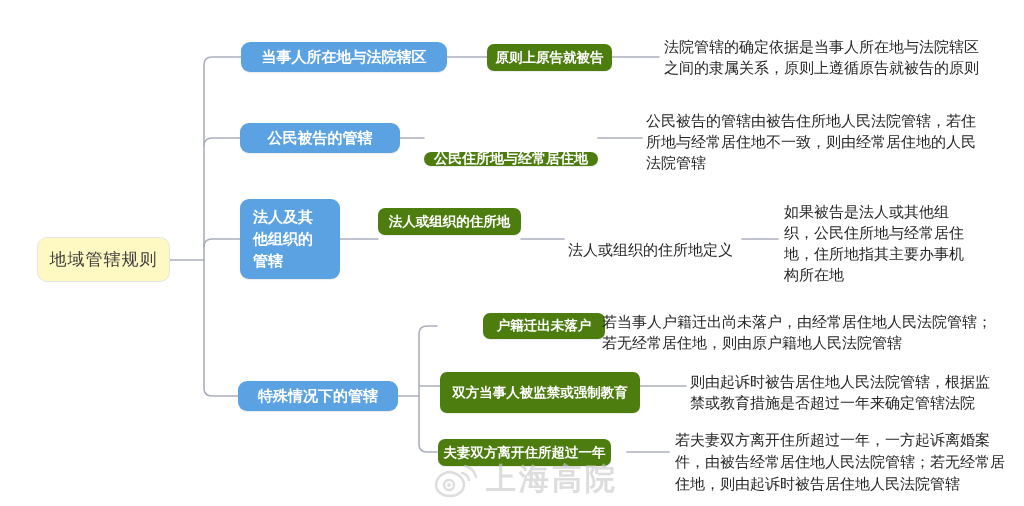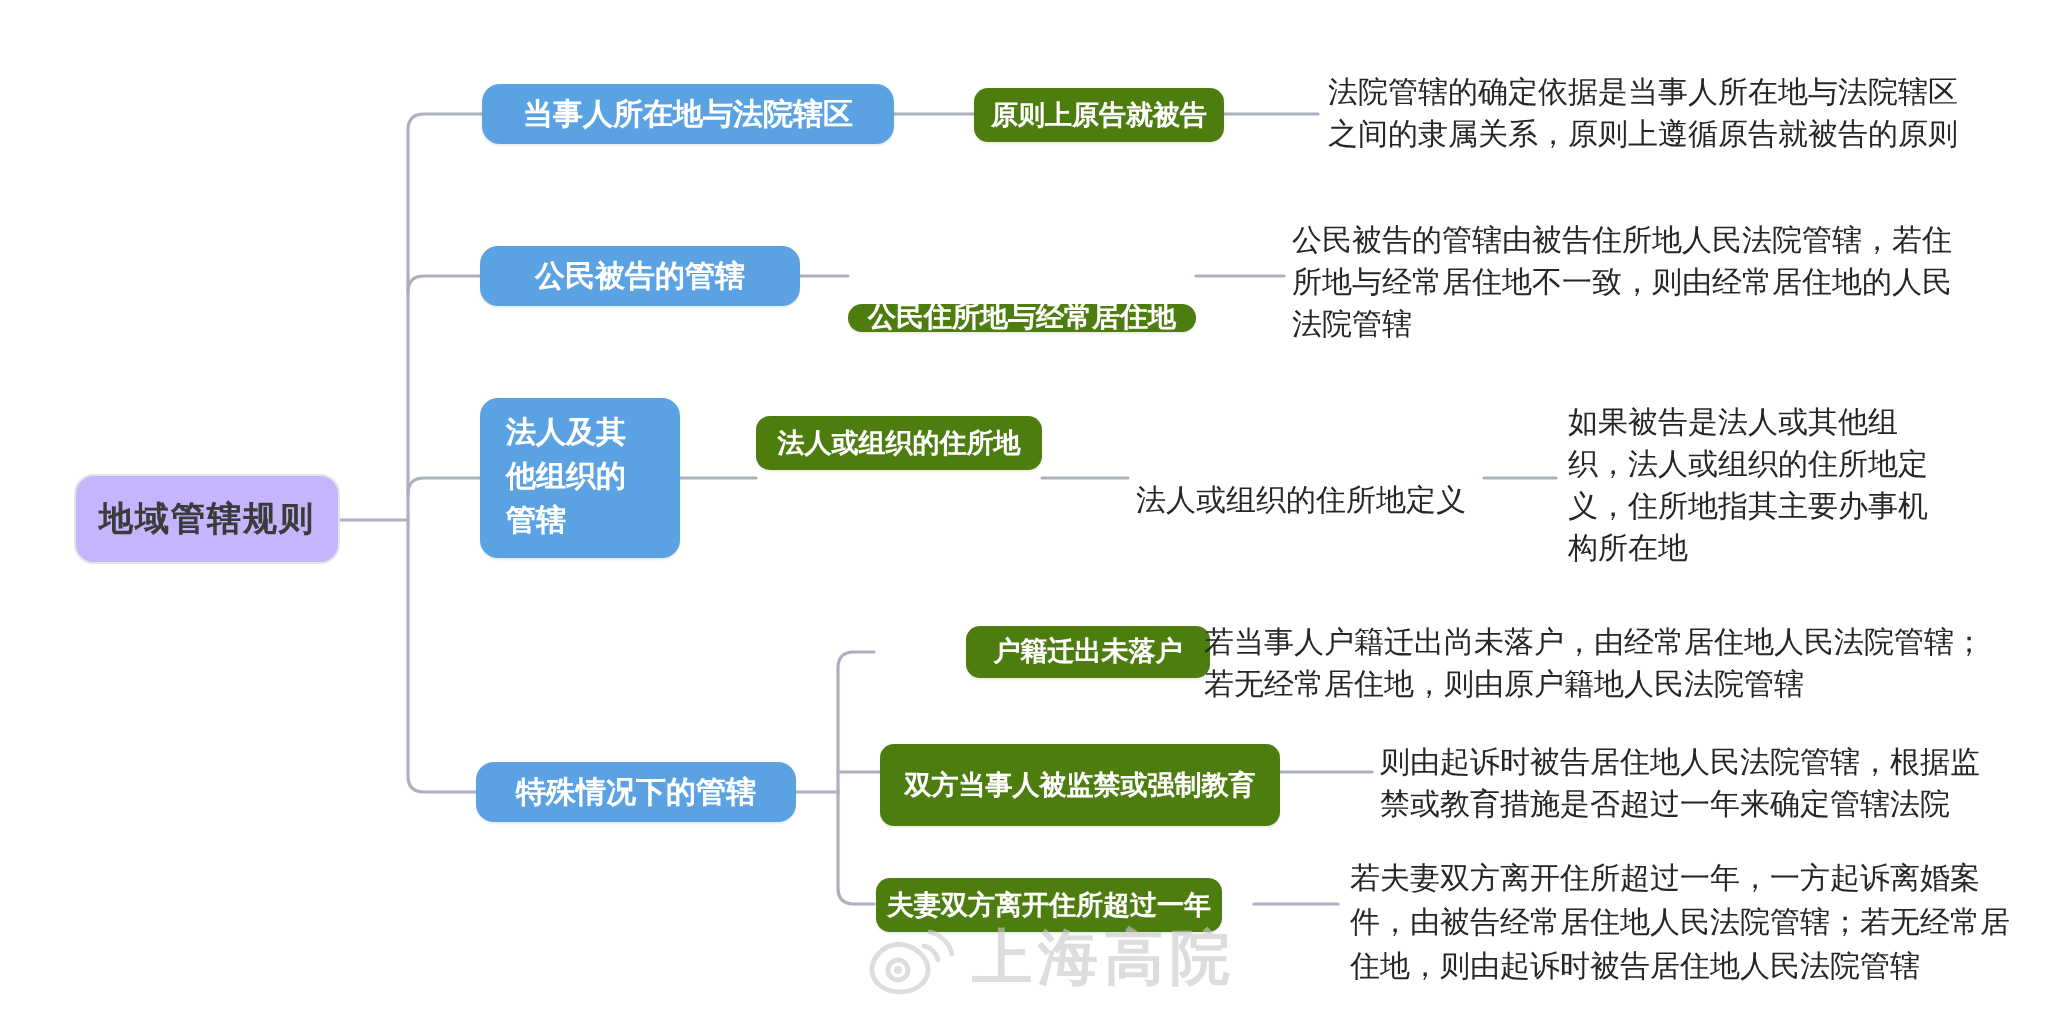--- a/index.html
+++ b/index.html
@@ -4,22 +4,22 @@
 <style>
   html,body{margin:0;padding:0;background:#fff;}
   #canvas{
     position:relative;width:1024px;height:506px;background:#ffffff;
     font-family:"Liberation Sans","DejaVu Sans",sans-serif;overflow:hidden;
   }
   #wires{position:absolute;left:0;top:0;width:1024px;height:506px;}
   .node{position:absolute;display:flex;align-items:center;justify-content:center;
     box-sizing:border-box;text-align:center;}
   .root{
-    background:#c4b5fd;border:1px solid #e2e5e4;border-radius:10px;
-    color:#3b3b3b;font-size:17px;font-weight:bold;letter-spacing:1px;
+    background:#fef9c3;border:1px solid #e2e5e4;border-radius:10px;
+    color:#3b3b3b;font-size:17px;font-weight:normal;letter-spacing:1px;
   }
   .topic{
     background:#5ba2e3;border-radius:9px;color:#ffffff;
     font-size:15px;font-weight:bold;box-shadow:0 1px 1px rgba(0,0,0,.08);
   }
   .topic.multiline{justify-content:flex-start;text-align:left;padding:0 13px;line-height:22px;}
   .leaf{
     background:#4d7c0f;border-radius:7px;color:#ffffff;
     font-size:13.5px;font-weight:bold;box-shadow:0 1px 1px rgba(0,0,0,.08);
   }
@@ -75,21 +75,21 @@
   <div class="node leaf" style="left:487px;top:44px;width:125px;height:27px;">原则上原告就被告</div>
   <div class="desc" style="left:664px;top:36px;width:322px;">法院管辖的确定依据是当事人所在地与法院辖区之间的隶属关系，原则上遵循原告就被告的原则</div>
 
   <div class="node topic" style="left:240px;top:123px;width:160px;height:30px;">公民被告的管辖</div>
   <div class="node leaf" style="left:424px;top:124px;width:174px;height:14px;font-size:14px;margin-top:28px;">公民住所地与经常居住地</div>
   <div class="desc" style="left:646px;top:110px;width:336px;">公民被告的管辖由被告住所地人民法院管辖，若住所地与经常居住地不一致，则由经常居住地的人民法院管辖</div>
 
   <div class="node topic multiline" style="left:240px;top:199px;width:100px;height:80px;">法人及其他组织的管辖</div>
   <div class="node leaf" style="left:378px;top:208px;width:143px;height:27px;">法人或组织的住所地</div>
   <div class="midlabel" style="left:568px;top:231px;">法人或组织的住所地定义</div>
-  <div class="desc" style="left:784px;top:201px;width:186px;">如果被告是法人或其他组织，法人或组织的住所地定义，住所地指其主要办事机构所在地</div>
+  <div class="desc" style="left:784px;top:201px;width:186px;">如果被告是法人或其他组织，公民住所地与经常居住地，住所地指其主要办事机构所在地</div>
 
   <div class="node topic" style="left:238px;top:381px;width:160px;height:30px;">特殊情况下的管辖</div>
 
   <div class="node leaf" style="left:438px;top:313px;width:122px;height:26px;margin-left:45px;">户籍迁出未落户</div>
   <div class="desc" style="left:602px;top:311px;width:398px;">若当事人户籍迁出尚未落户，由经常居住地人民法院管辖；若无经常居住地，则由原户籍地人民法院管辖</div>
 
   <div class="node leaf" style="left:440px;top:372px;width:200px;height:41px;">双方当事人被监禁或强制教育</div>
   <div class="desc" style="left:690px;top:371px;width:310px;">则由起诉时被告居住地人民法院管辖，根据监禁或教育措施是否超过一年来确定管辖法院</div>
 
   <div class="node leaf" style="left:438px;top:439px;width:173px;height:27px;">夫妻双方离开住所超过一年</div>

